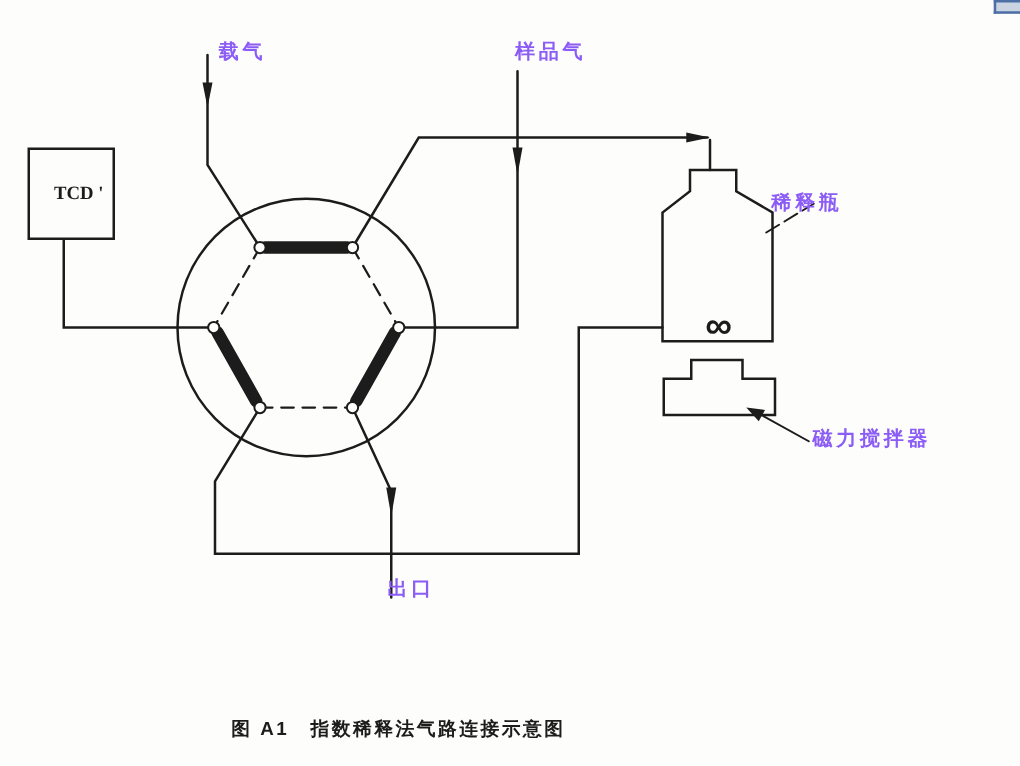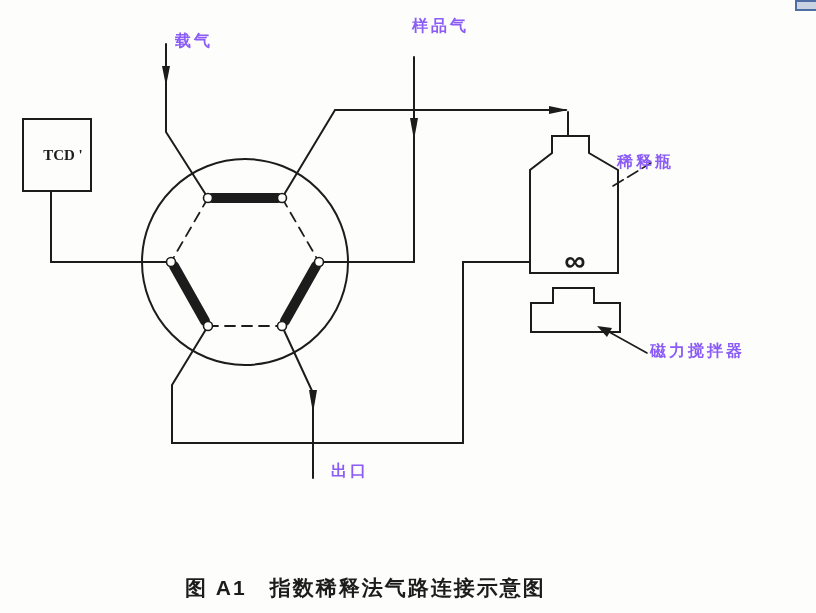--- a/index.html
+++ b/index.html
@@ -32,21 +32,21 @@
   }
   .stirbar{
     position:absolute;
     left:553px;top:244px;width:44px;height:34px;
     font-size:30px;font-weight:bold;line-height:34px;text-align:center;
     letter-spacing:0;
   }
   .caption{
     position:absolute;
     left:185px;top:574px;
-    font-weight:bold;font-size:21px;letter-spacing:2px;
+    font-weight:bold;font-size:15px;letter-spacing:2px;
     font-family:"Liberation Sans", sans-serif;
   }
   .corner-artifact{
     position:absolute;
     left:795px;top:0px;width:19px;height:7px;
     background:#c9d3e2;
     border:2px solid #4d6fa5;
     border-right:none;
   }
 </style>
@@ -107,31 +107,31 @@
         <polygon points="410,118 418,118 414,140"></polygon>
         <polygon points="549,106 549,114 568,110"></polygon>
         <polygon points="309,390 317,390 313,413"></polygon>
         <polygon points="597,326 612,328 607,337"></polygon>
       </g>
     </g>
   </svg>
 
   <div class="lbl" style="left:175px;top:31px;">载气</div>
 
-  <div class="lbl" style="left:412px;top:16px;text-align:right;">样品气</div>
+  <div class="lbl" style="left:412px;top:31px;text-align:right;">样品气</div>
 
   <div class="tcd-box">
     <span class="tcd-text">TCD '</span>
   </div>
 
   <div class="lbl" style="left:617px;top:152px;">稀释瓶</div>
 
   <div class="stirbar">∞</div>
 
   <div class="lbl" style="left:650px;top:341px;font-family:Liberation Mono, monospace;">磁力搅拌器</div>
 
-  <div class="lbl" style="left:331px;top:461px;">出口</div>
+  <div class="lbl" style="left:310px;top:461px;">出口</div>
 
   <div class="caption">图 A1　指数稀释法气路连接示意图</div>
 
   <div class="corner-artifact"></div>
 
 </div>
 
 </body></html>

